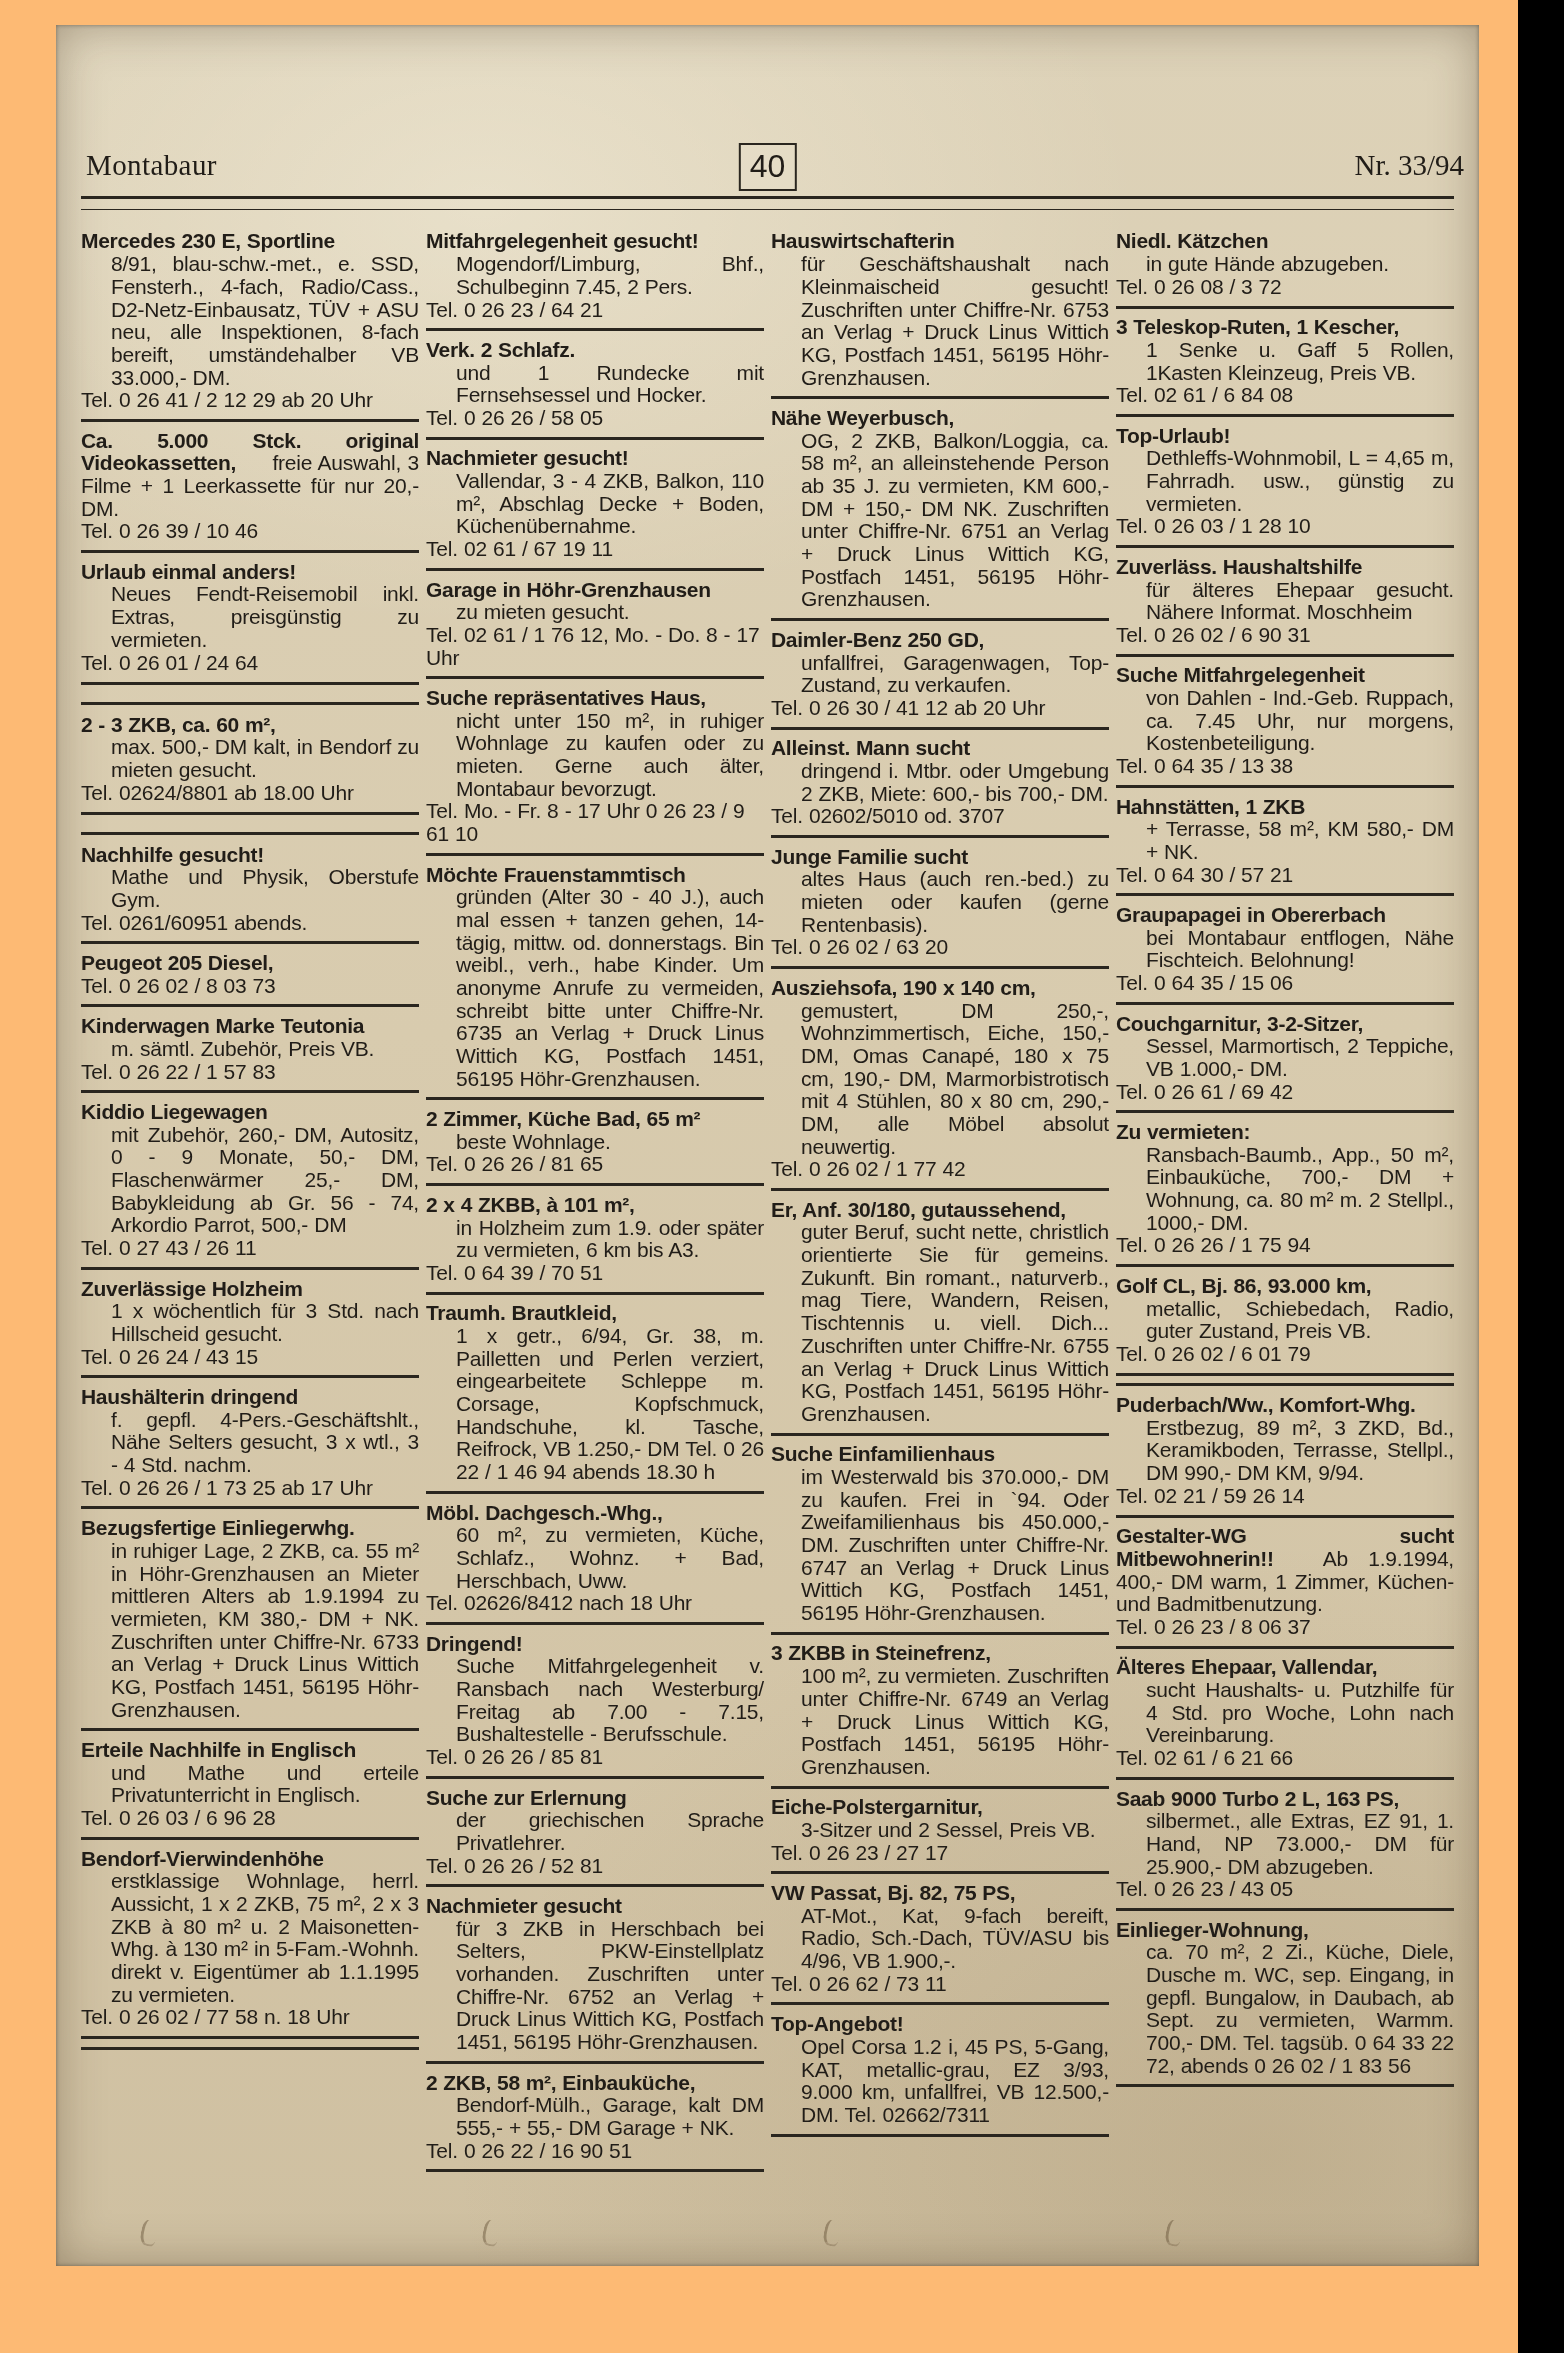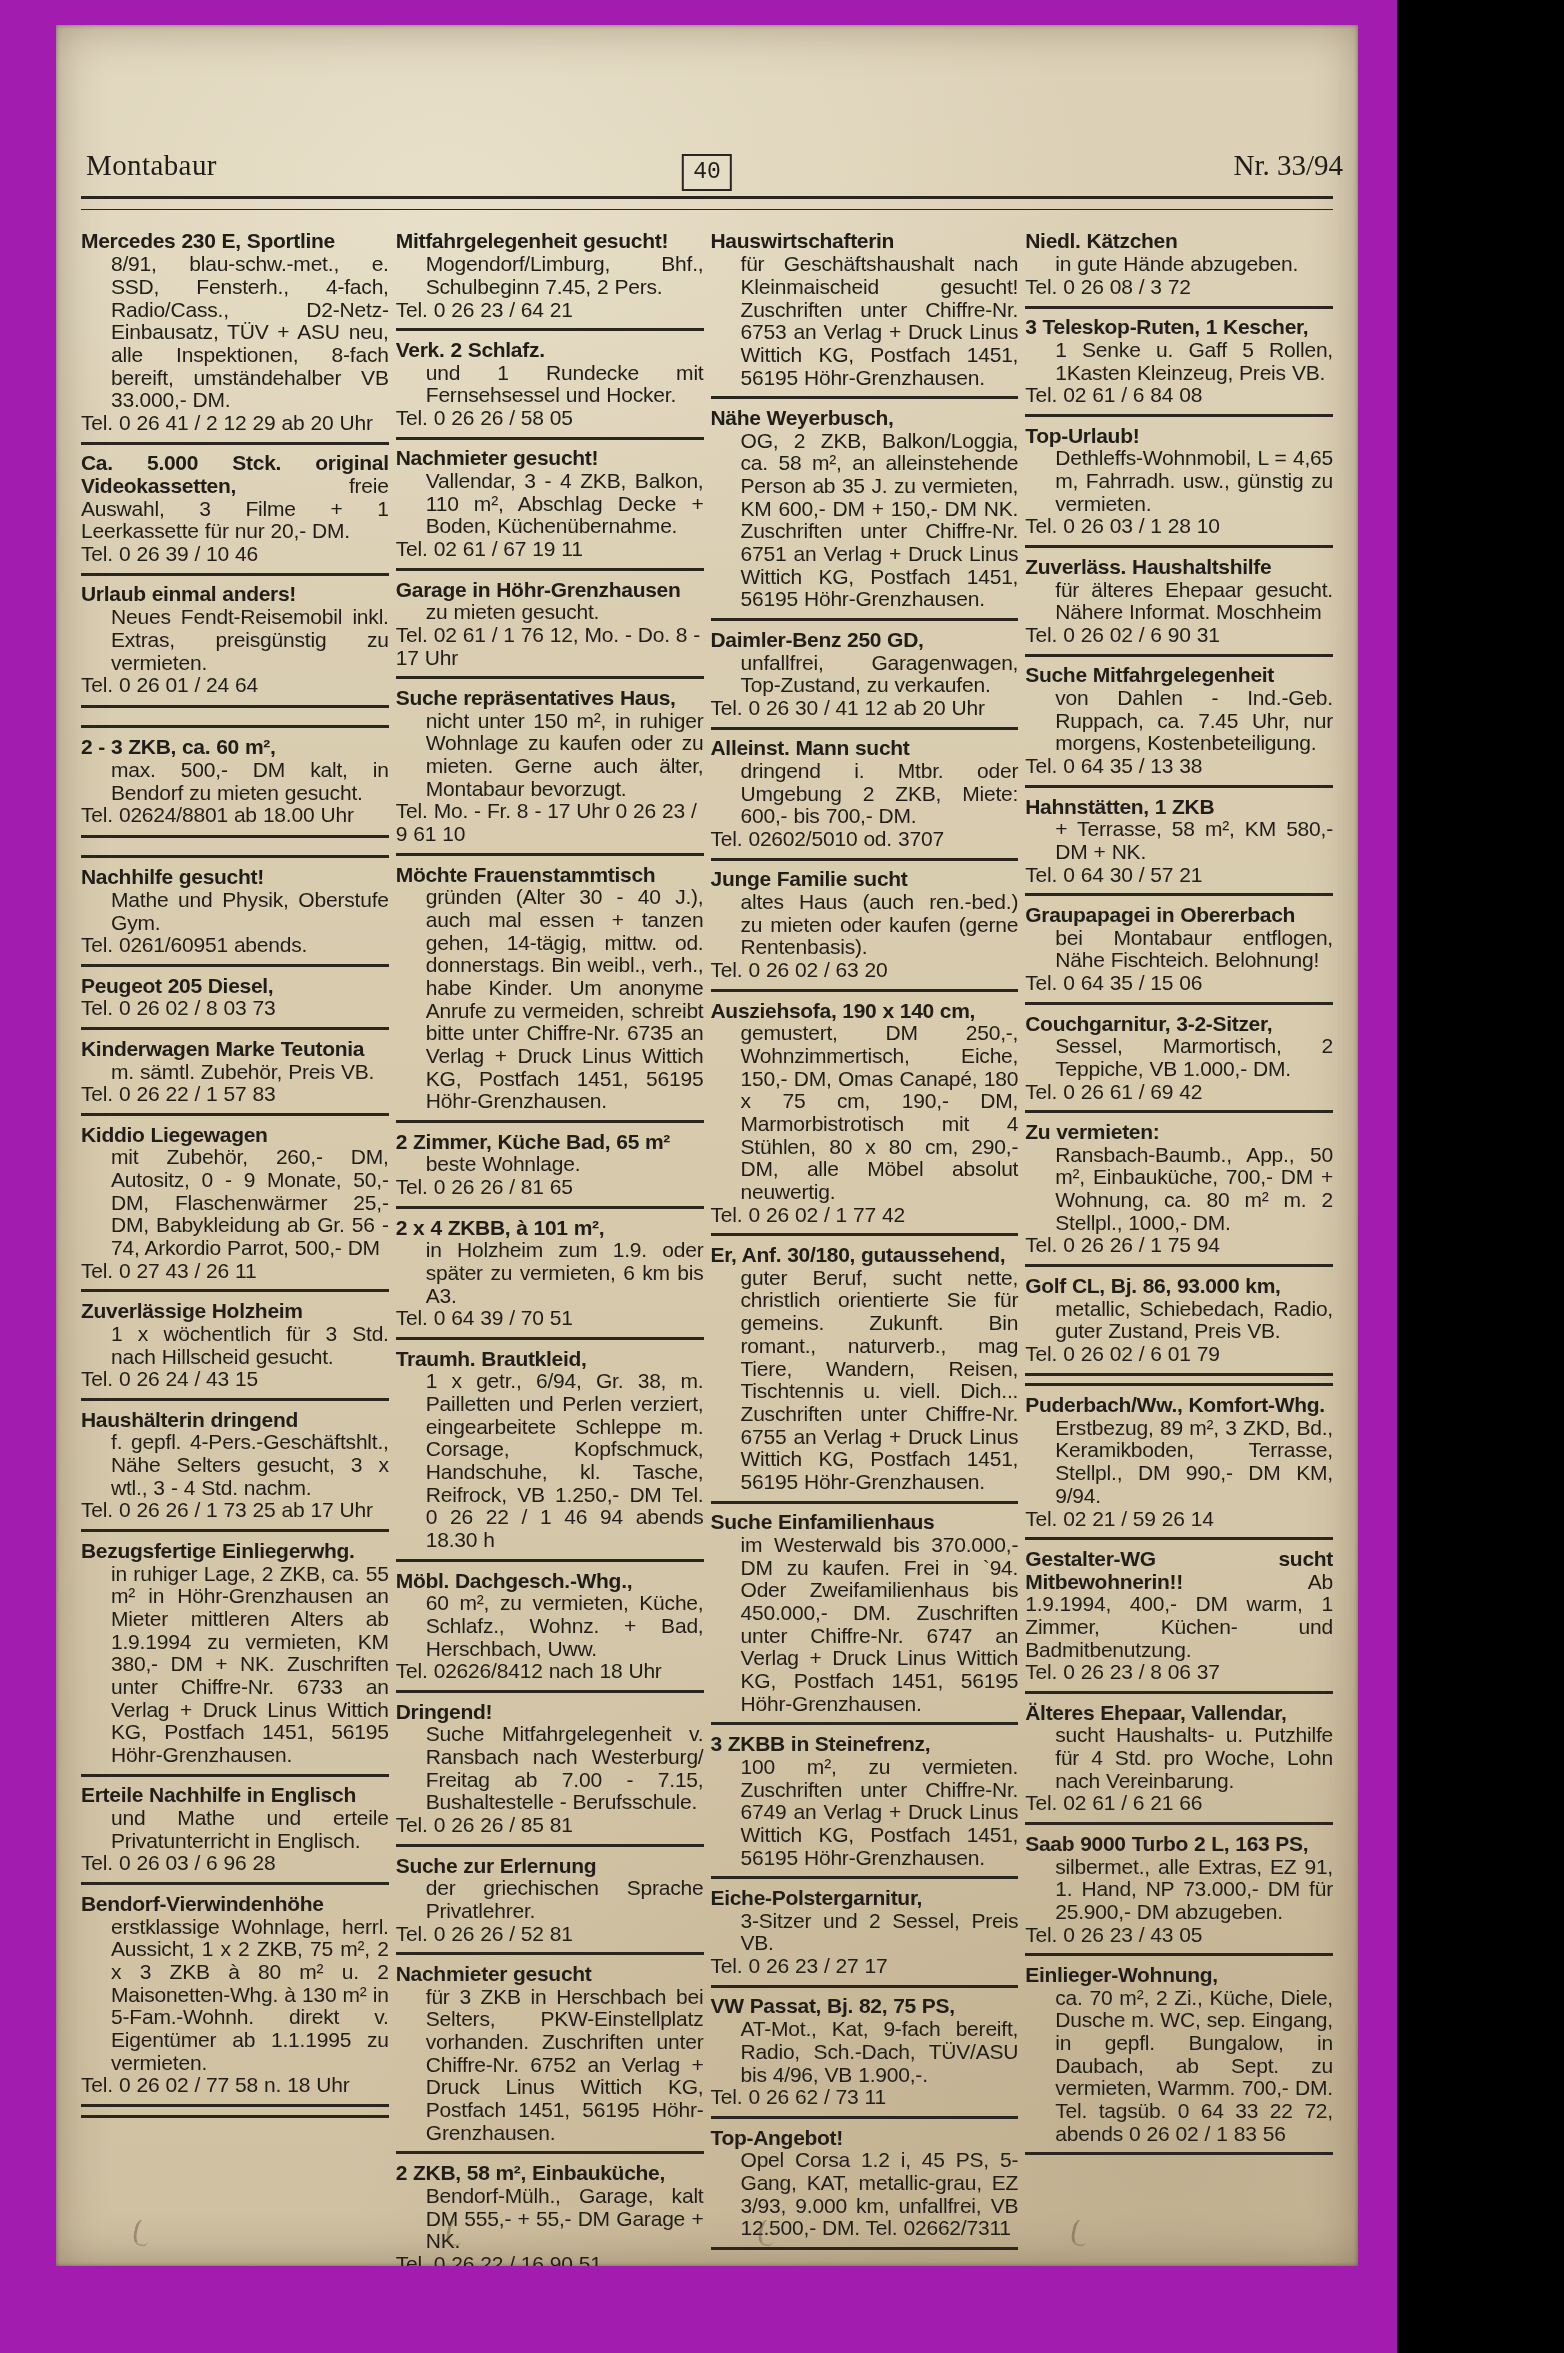--- a/index.html
+++ b/index.html
@@ -1,18 +1,18 @@
 <!DOCTYPE html>
 <html style="font-size:12.5px"><head>
 <meta charset="utf-8">
 <style>
   html,body { margin:0; padding:0; background:#000; }
   #frame {
-    position:relative; width:1397px; height:2354px;
-    background:#a21caf; overflow:hidden;
+    position:relative; width:1518px; height:2354px;
+    background:#fdba74; overflow:hidden;
     font-family:"Liberation Sans", sans-serif;
   }
   #paper {
     position:absolute; left:56px; right:39px; top:25px; bottom:88px;
     background:
       radial-gradient(ellipse 1095px 704px at 30% 8%, rgba(255,252,238,.35), rgba(255,252,238,0) 60%),
       radial-gradient(ellipse 1252px 939px at 85% 95%, rgba(120,95,55,.18), rgba(120,95,55,0) 65%),
       linear-gradient(180deg, #ddd2b8 0%, #d8cbae 45%, #cfc0a1 100%);
     box-shadow: inset 0 0 47px rgba(60,40,20,.35), inset 0 0 4.7px rgba(0,0,0,.4);
     overflow:hidden;
@@ -26,21 +26,21 @@
     position:absolute; left:30px; bottom:14px;
     font-family:"Liberation Serif", serif; font-size:29px; letter-spacing:0.4px;
   }
   .issue-no {
     position:absolute; right:15px; bottom:14px;
     font-family:"Liberation Serif", serif; font-size:29px;
   }
   .page-no-box {
     position:absolute; left:50%; transform:translateX(-50%); bottom:4.7px;
     border:2.3px solid #2a261f; padding:3.1px 9.4px 4.7px;
-    font-family:Liberation Mono, monospace; font-size:23px;
+    font-family:Liberation Sans, sans-serif; font-size:32px;
     background:rgba(255,255,255,.08);
   }
   .head-rule {
     margin:0 25px; height:10.2px;
     border-top:3.9px solid #2a261f; border-bottom:1.6px solid #2a261f;
   }
   
   #columns {
     display:flex; gap:7px; padding:20.3px 25px 0 25px; align-items:flex-start;
   }

